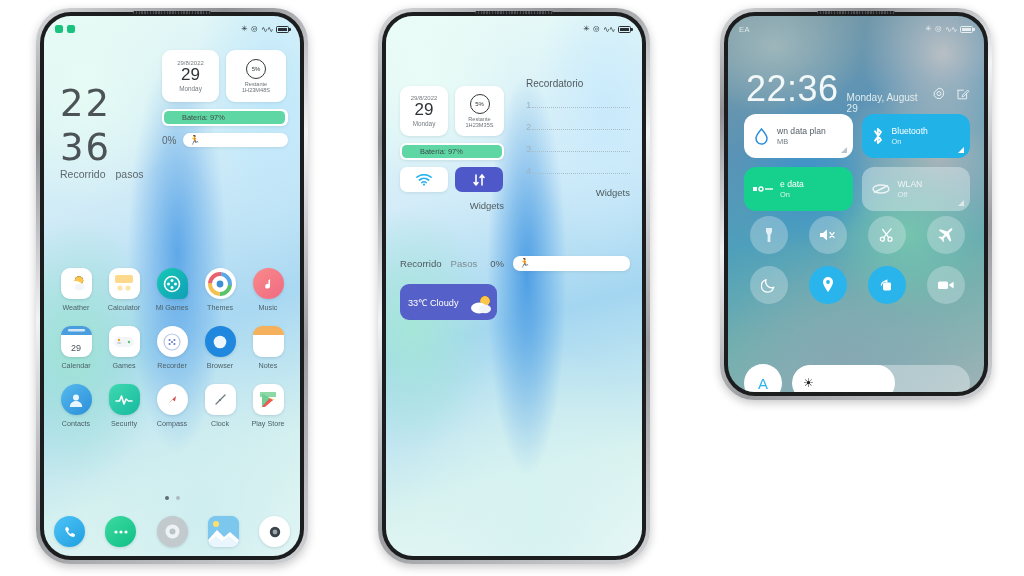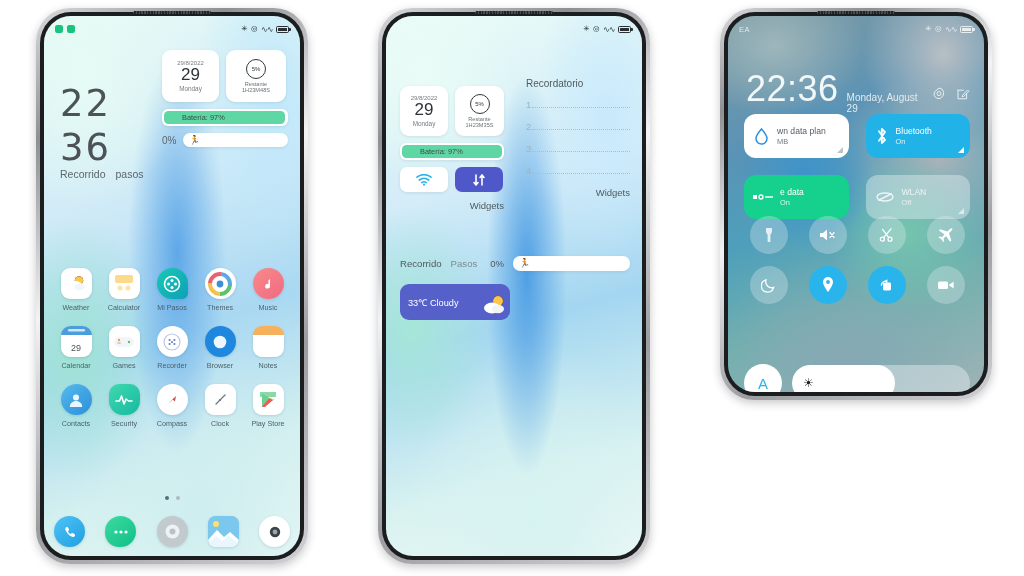--- a/index.html
+++ b/index.html
@@ -169,33 +169,33 @@
   .tile-row { display:flex; gap:7px; margin-top:7px; }
   .tile-white { width:48px; height:25px; background:#fff; border-radius:7px; display:flex;align-items:center;justify-content:center; box-shadow:0 1px 3px rgba(90,120,130,.16);}
   .tile-blue { width:48px; height:25px; background:#4e58c8; border-radius:7px; display:flex;align-items:center;justify-content:center;}
   .p2-steps { position:absolute; left:14px; right:12px; top:240px; display:flex; align-items:center; gap:9px; }
   .p2-steps .lb { font-size:9.6px; color:#4e5a5f; }
   .p2-steps .lb2 { font-size:9.6px; color:#7d8d93; }
   .p2-steps .pct { font-size:9.6px; color:#4e5a5f; margin-left:4px; }
   .p2-bottom { position:absolute; left:14px; right:12px; top:268px; display:flex; align-items:center; justify-content:space-between; }
   .p2-bignum { font-size:33px; color:#4c5356; letter-spacing:1.5px; font-family:"DejaVu Sans", sans-serif; }
   .weather-tile {
-    width:110px; height:36px; background:#5560c9; border-radius:9px;
+    width:97px; height:36px; background:#5560c9; border-radius:9px;
     display:flex; align-items:center; padding-left:8px; position:relative; color:#fff;
   }
   .weather-tile .wt { font-size:9.2px; }
 
   
   .p3-clock { position:absolute; left:18px; top:52px; right:14px; display:flex; align-items:baseline; gap:8px; }
   .p3-time { font-size:36px; color:#f2f7f8; font-weight:300; letter-spacing:.5px; }
   .p3-date { font-size:10px; color:#e2ecee; }
   .p3-icons { margin-left:auto; display:flex; gap:10px; align-items:center; }
   .p3-ic { width:14px; height:14px; color:#e8f0f2; }
 
-  .qs-grid { position:absolute; left:16px; right:14px; top:98px; display:grid; grid-template-columns:1fr 1fr; gap:17px; }
+  .qs-grid { position:absolute; left:16px; right:14px; top:98px; display:grid; grid-template-columns:1fr 1fr; gap:9px; }
   .qs-tile { height:44px; border-radius:12px; display:flex; align-items:center; padding:0 9px; gap:7px; position:relative; }
   .qs-tile .tl { display:flex; flex-direction:column; gap:1px; }
   .qs-tile .t1 { font-size:8.6px; }
   .qs-tile .t2 { font-size:7.4px; opacity:.85; }
   .qs-corner { position:absolute; right:6px; bottom:5px; width:0; height:0;
                border-style:solid; border-width:0 0 6px 6px; }
   .tile-data { background:#ffffff; color:#56606a; }
   .tile-bt { background:#21b2e8; color:#fff; }
   .tile-mobile { background:#16d08e; color:#fff; }
   .tile-wlan { background:rgba(232,240,242,.42); color:#eef4f6; }
@@ -308,21 +308,21 @@
           <div class="app">
             <div class="appico" style="background:linear-gradient(135deg,#18c9b4,#0f9fb8); border-radius:50% 50% 6px 50%;">
               <svg width="18" height="18" viewBox="0 0 18 18">
                     <circle cx="9" cy="9" r="7.5" fill="none" stroke="#fff" stroke-width="1.6"></circle>
                     <circle cx="9" cy="5.5" r="1.5" fill="#fff"></circle>
                     <circle cx="9" cy="12.5" r="1.5" fill="#fff"></circle>
                     <circle cx="5.5" cy="9" r="1.5" fill="#fff"></circle>
                     <circle cx="12.5" cy="9" r="1.5" fill="#fff"></circle>
                   </svg>
             </div>
-            <div class="appname">Mi Pasos</div>
+            <div class="appname">Mi Games</div>
           </div>
           <div class="app">
             <div class="appico" style="background:#fff; border-radius:50%;">
               <svg width="24" height="24" viewBox="0 0 24 24">
                     <circle cx="12" cy="12" r="10" fill="none" stroke="#5bc46a" stroke-width="4" stroke-dasharray="16 47"></circle>
                     <circle cx="12" cy="12" r="10" fill="none" stroke="#f2c14e" stroke-width="4" stroke-dasharray="16 47" stroke-dashoffset="-16"></circle>
                     <circle cx="12" cy="12" r="10" fill="none" stroke="#e8616f" stroke-width="4" stroke-dasharray="16 47" stroke-dashoffset="-32"></circle>
                     <circle cx="12" cy="12" r="10" fill="none" stroke="#5aa9e6" stroke-width="4" stroke-dasharray="16 47" stroke-dashoffset="-48"></circle>
                     <circle cx="12" cy="12" r="3.4" fill="#3d8fd6"></circle>
                   </svg>

